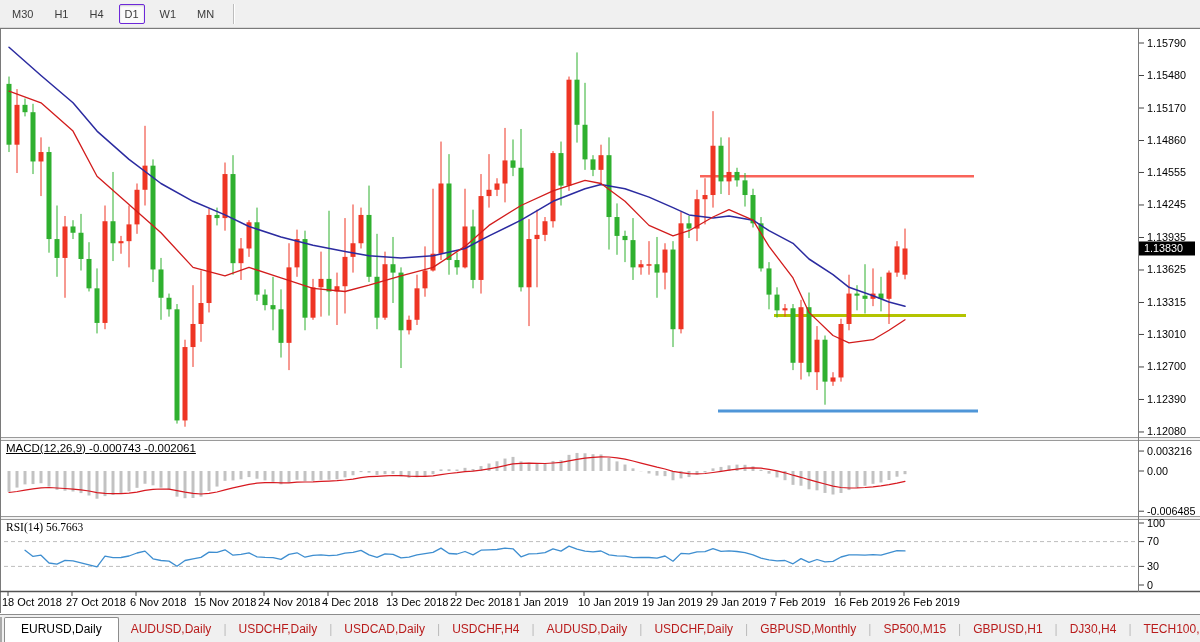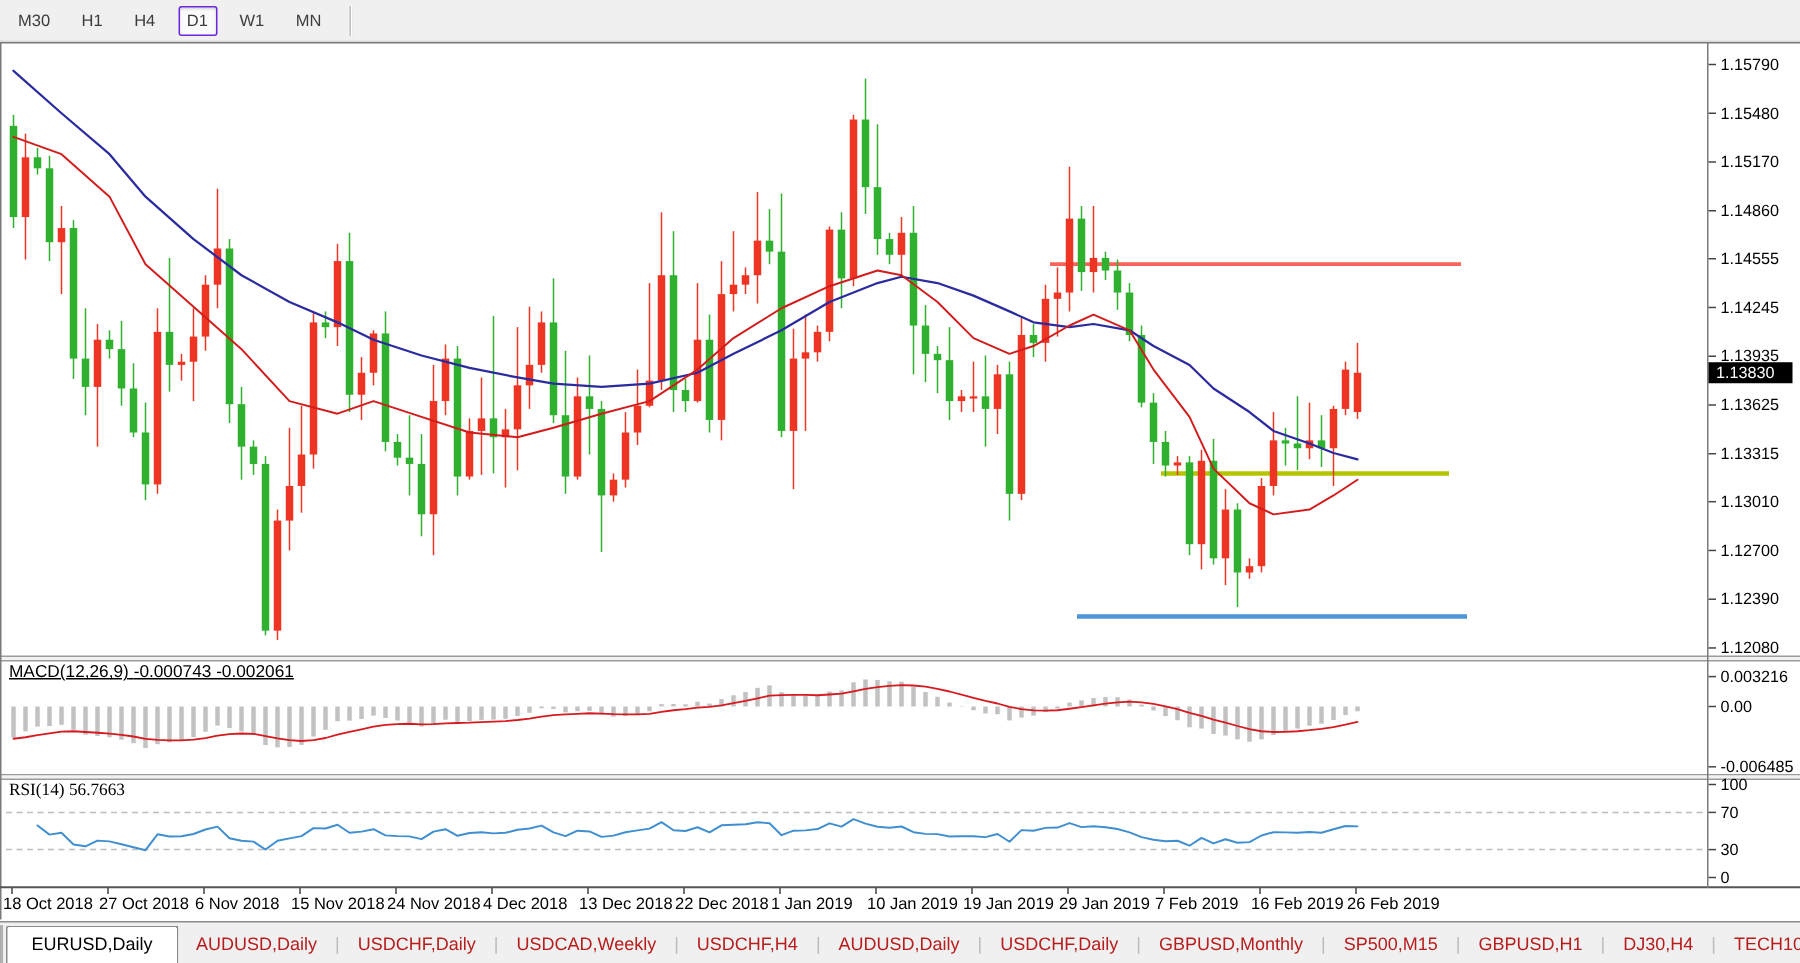--- a/index.html
+++ b/index.html
@@ -490,21 +490,21 @@
     </div>
   </div>
 
   <div class="tabbar" id="tabbar">
       <div class="tab-grip"></div>
       <div class="tab active">EURUSD,Daily</div>
       <div class="tab">AUDUSD,Daily</div>
       <div class="tab-sep">|</div>
       <div class="tab">USDCHF,Daily</div>
       <div class="tab-sep">|</div>
-      <div class="tab">USDCAD,Weekly</div>
+      <div class="tab">USDCAD,Daily</div>
       <div class="tab-sep">|</div>
       <div class="tab">USDCHF,H4</div>
       <div class="tab-sep">|</div>
       <div class="tab">AUDUSD,Daily</div>
       <div class="tab-sep">|</div>
       <div class="tab">USDCHF,Daily</div>
       <div class="tab-sep">|</div>
       <div class="tab">GBPUSD,Monthly</div>
       <div class="tab-sep">|</div>
       <div class="tab">SP500,M15</div>

